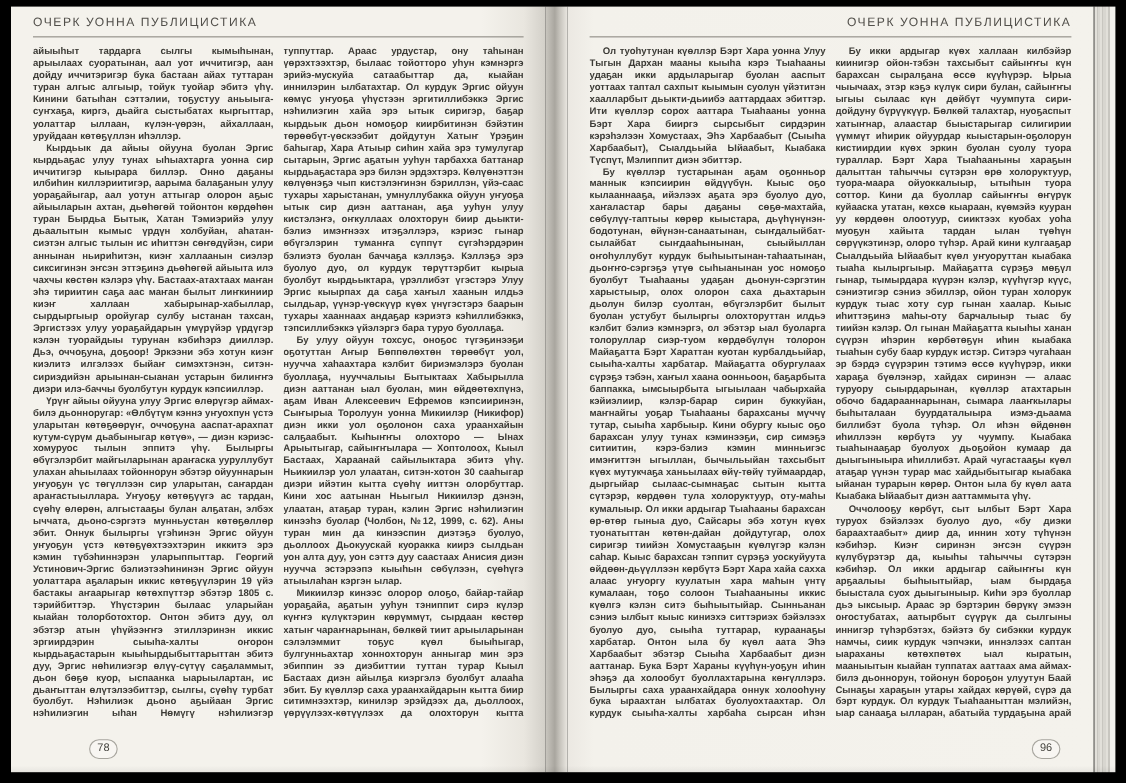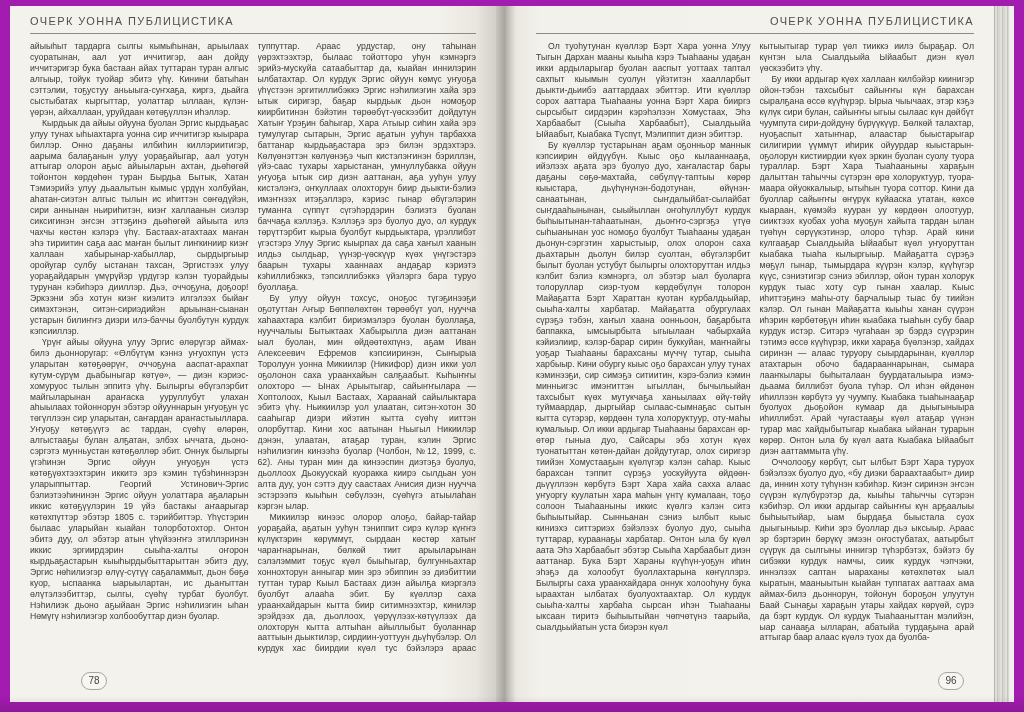--- a/index.html
+++ b/index.html
@@ -1,21 +1,21 @@
 <!DOCTYPE html>
 <html><head>
 <meta charset="utf-8">
 <style>
   html,body{margin:0;padding:0;}
   body{
     width:1024px;height:712px;overflow:hidden;
     font-family:"Liberation Sans","DejaVu Sans",sans-serif;
     background:#f7f6f3;
   }
-  .scan{position:relative;width:1024px;height:712px;background:#a21caf;}
+  .scan{position:relative;width:1024px;height:712px;background:#000000;}
   .scan::after{
     content:'';position:absolute;left:0;right:0;bottom:0;height:16px;pointer-events:none;
     background:linear-gradient(to bottom,rgba(0,0,0,0),rgba(0,0,0,0.14));
   }
   .spread{position:absolute;left:10px;top:6px;width:1004px;height:696px;display:flex;}
   .page{height:100%;position:relative;box-sizing:border-box;}
   .page.left{
     width:486px;
     background:linear-gradient(to right,#f4f2ec 0%,#f4f2ec 88%,#e9e6df 96%,#d2cfc8 100%);
   }
@@ -41,21 +41,21 @@
   }
   .page.right .page-header{text-align:right;}
   .cols{
     display:flex;gap:9px;margin:7px 20px 0 20px;height:614px;overflow:hidden;
   }
   .col{
     flex:1;overflow:hidden;
     font-size:8.7px;line-height:10.95px;text-align:justify;
     color:#3c3b36;
   }
-  .col p{margin:0;}
+  .col p{margin:0;font-weight:bold;}
   .col p.indent{text-indent:12px;}
   .pagenum{
     position:absolute;bottom:12px;
   }
   .page.left .pagenum{left:30px;}
   .page.right .pagenum{right:30px;}
   .pagenum .badge{
     display:inline-block;min-width:20px;height:16px;line-height:16px;
     text-align:center;border:1px solid #a7a59e;border-radius:10px;
     font-size:10px;color:#45443f;background:rgba(255,255,255,0.35);
@@ -91,21 +91,20 @@
     <div class="gutter"></div>
 
     <div class="page right">
       <div class="page-header">ОЧЕРК УОННА ПУБЛИЦИСТИКА</div>
       <div class="cols">
         <div class="col">
             <p class="indent">Ол туоһутунан күөллэр Бэрт Хара уонна Улуу Тыгын Дархан мааны кыыһа кэрэ Тыаһааны удаҕан икки ардыларыгар буолан ааспыт уоттаах таптал сахпыт кыымын суолун үйэтитэн хаалларбыт дьыкти-дьиибэ ааттардаах эбиттэр. Ити күөллэр сорох ааттара Тыаһааны уонна Бэрт Хара бииргэ сырсыбыт сирдэрин кэрэһэлээн Хомустаах, Эһэ Харбаабыт (Сыыһа Харбаабыт), Сыалдьыйа Ыйаабыт, Кыабака Түспүт, Мэлиппит диэн эбиттэр.</p>
             <p class="indent">Бу күөллэр тустарынан аҕам оҕонньор маннык кэпсиирин өйдүүбүн. Кыыс оҕо кылааннааҕа, ийэлээх аҕата эрэ буолуо дуо, хаҥаластар бары даҕаны сөҕө-махтайа, сөбүлүү-таптыы көрөр кыыстара, дьүһүнүнэн-бодотунан, өйүнэн-санаатынан, сыҥдалыйбат-сылайбат сыҥдааһынынан, сыыйыллан оҥоһуллубут курдук быһыытынан-таһаатынан, дьоҥҥо-сэргэҕэ үтүө сыһыанынан уос номоҕо буолбут Тыаһааны удаҕан дьонун-сэргэтин харыстыыр, олох олорон саха дьахтарын дьолун билэр суолтан, өбүгэлэрбит былыт буолан устубут былыргы олохторуттан илдьэ кэлбит бэлиэ кэмнэргэ, ол эбэтэр ыал буоларга толоруллар сиэр-туом көрдөбүлүн толорон Майаҕатта Бэрт Хараттан куотан курбалдьыйар, сыыһа-халты харбатар. Майаҕатта обургулаах сүрэҕэ тэбэн, хаҥыл хаана оонньоон, баҕарбыта баппакка, ымсыырбыта ыгыылаан чабырхайа кэйиэлиир, кэлэр-барар сирин буккуйан, маҥнайгы уоҕар Тыаһааны барахсаны мүччү тутар, сыыһа харбыыр. Кини обургу кыыс оҕо барахсан улуу тунах кэминээҕи, сир симэҕэ ситиитин, кэрэ-бэлиэ кэмин минньигэс имэҥиттэн ыгыллан, бычыльыйан тахсыбыт күөх мутукчаҕа ханьылаах өйү-төйү туймаардар, дыргыйар сылаас-сымнаҕас сытын кытта сүтэрэр, көрдөөн тула холоруктуур, оту-маһы кумалыыр. Ол икки ардыгар Тыаһааны барахсан өр-өтөр гыныа дуо, Сайсары эбэ хотун күөх туонатыттан көтөн-дайан дойдутугар, олох сиригэр тиийэн Хомустааҕын күөлүгэр кэлэн саһар. Кыыс барахсан тэппит сүрэҕэ уоскуйуута өйдөөн-дьүүллээн көрбүтэ Бэрт Хара хайа сахха алаас уҥуоргу куулатын хара маһын үнтү кумалаан, тоҕо солоон Тыаһааныны иккис күөлгэ кэлэн ситэ быһыытыйар. Сынньанан сэниэ ылбыт кыыс киниэхэ ситтэриэх бэйэлээх буолуо дуо, сыыһа туттарар, кураанаҕы харбатар. Онтон ыла бу күөл аата Эһэ Харбаабыт эбэтэр Сыыһа Харбаабыт диэн ааттанар. Бука Бэрт Хараны күүһүн-уоҕун иһин эһэҕэ да холообут буоллахтарына көҥүллэрэ. Былыргы саха ураанхайдара оннук холооһуну бука ыраахтан ылбатах буолуохтаахтар. Ол курдук сыыһа-халты харбаһа сырсан иһэн Тыаһааны ыксаан тиритэ быһыытыйан чөпчөтүнэ таарыйа, сыалдьыйатын уста биэрэн күөл</p>
           </div>
         <div class="col">
-            <p>кытыытыгар турар үөл тииккэ иилэ быраҕар. Ол күнтэн ыла Сыалдьыйа Ыйаабыт диэн күөл үөскээбитэ үһү.</p>
             <p class="indent">Бу икки ардыгар күөх халлаан килбэйэр киинигэр ойон-тэбэн тахсыбыт сайыҥҥы күн барахсан сыралҕана өссө күүһүрэр. Ырыа чыычаах, этэр кэҕэ күлүк сири булан, сайыҥҥы ыгыы сылаас күн дөйбүт чуумпута сири-дойдуну бүрүүкүүр. Бөлкөй талахтар, нуоҕаспыт хатыҥнар, алаастар быыстарыгар силигирии үүммүт иһирик ойуурдар кыыстарын-оҕолорун кистиирдии күөх эркин буолан суолу туора тураллар. Бэрт Хара Тыаһааныны хараҕын далыттан таһыччы сүтэрэн өрө холоруктуур, туора-маара ойуоккалыыр, ытыһын туора соттор. Кини да буоллар сайыҥҥы өҥүрүк куйааска утатан, көхсө кыараан, күөмэйэ кууран уу көрдөөн олоотуур, сииктээх куобах уоһа муоҕун хайыта тардан ылан түөһүн сөрүүкэтинэр, олоро түһэр. Арай кини кулгааҕар Сыалдьыйа Ыйаабыт күөл уҥуоруттан кыабака тыаһа кылыргыыр. Майаҕатта сүрэҕэ мөҕүл гынар, тымырдара күүрэн кэлэр, күүһүгэр күүс, сэниэтигэр сэниэ эбиллэр, ойон туран холорук курдук тыас хоту сур гынан хаалар. Кыыс иһиттэҕинэ маһы-оту барчалыыр тыас бу тиийэн кэлэр. Ол гынан Майаҕатта кыыһы ханан сүүрэн иһэрин көрбөтөҕүн иһин кыабака тыаһын субу баар курдук истэр. Ситэрэ чугаһаан эр бэрдэ сүүрэрин тэтимэ өссө күүһүрэр, икки хараҕа бүөлэнэр, хайдах сиринэн — алаас туруору сыырдарынан, күөллэр атахтарын обочо бадарааннарынан, сымара лааҥкылары быһыталаан буурдаталыыра иэмэ-дьаама биллибэт буола түһэр. Ол иһэн өйдөнөн иһиллээн көрбүтэ уу чуумпу. Кыабака тыаһынааҕар буолуох дьоҕойон кумаар да дыыгыныыра иһиллибэт. Арай чугастааҕы күөл атаҕар үүнэн турар мас хайдыбытыгар кыабака ыйанан турарын көрөр. Онтон ыла бу күөл аата Кыабака Ыйаабыт диэн ааттаммыта үһү.</p>
             <p class="indent">Оччолооҕу көрбүт, сыт ылбыт Бэрт Хара туруох бэйэлээх буолуо дуо, «бу диэки бараахтаабыт» диир да, иннин хоту түһүнэн кэбиһэр. Киэҥ сиринэн эҥсэн сүүрэн күлүбүрэтэр да, кыыһы таһыччы сүтэрэн кэбиһэр. Ол икки ардыгар сайыҥҥы күн арҕаалыы быһыытыйар, ыам бырдаҕа быыстала суох дыыгыныыр. Киһи эрэ буоллар дьэ ыксыыр. Араас эр бэртэрин бөрүкү эмээн оҥостубатах, аатырбыт сүүрүк да сылгыны иннигэр түһэрбэтэх, бэйэтэ бу сибэкки курдук намчы, сиик курдук чэпчэки, иннэлээх саптан ыараханы көтөхпөтөх ыал кыратын, мааныытын кыайан туппатах ааттаах ама аймах-билэ дьоннорун, тойонун бороҕон улуутун Баай Сынаҕы хараҕын утары хайдах көрүөй, сүрэ да бэрт курдук. Ол курдук Тыаһааныттан мэлийэн, ыар санааҕа ылларан, абатыйа турдаҕына арай аттыгар баар алаас күөлэ туох да буолба-</p>
           </div>
       </div>
       <div class="pagenum">
         <span class="badge">96</span>
       </div>
     </div>
 
     <div class="page-edge"></div>

